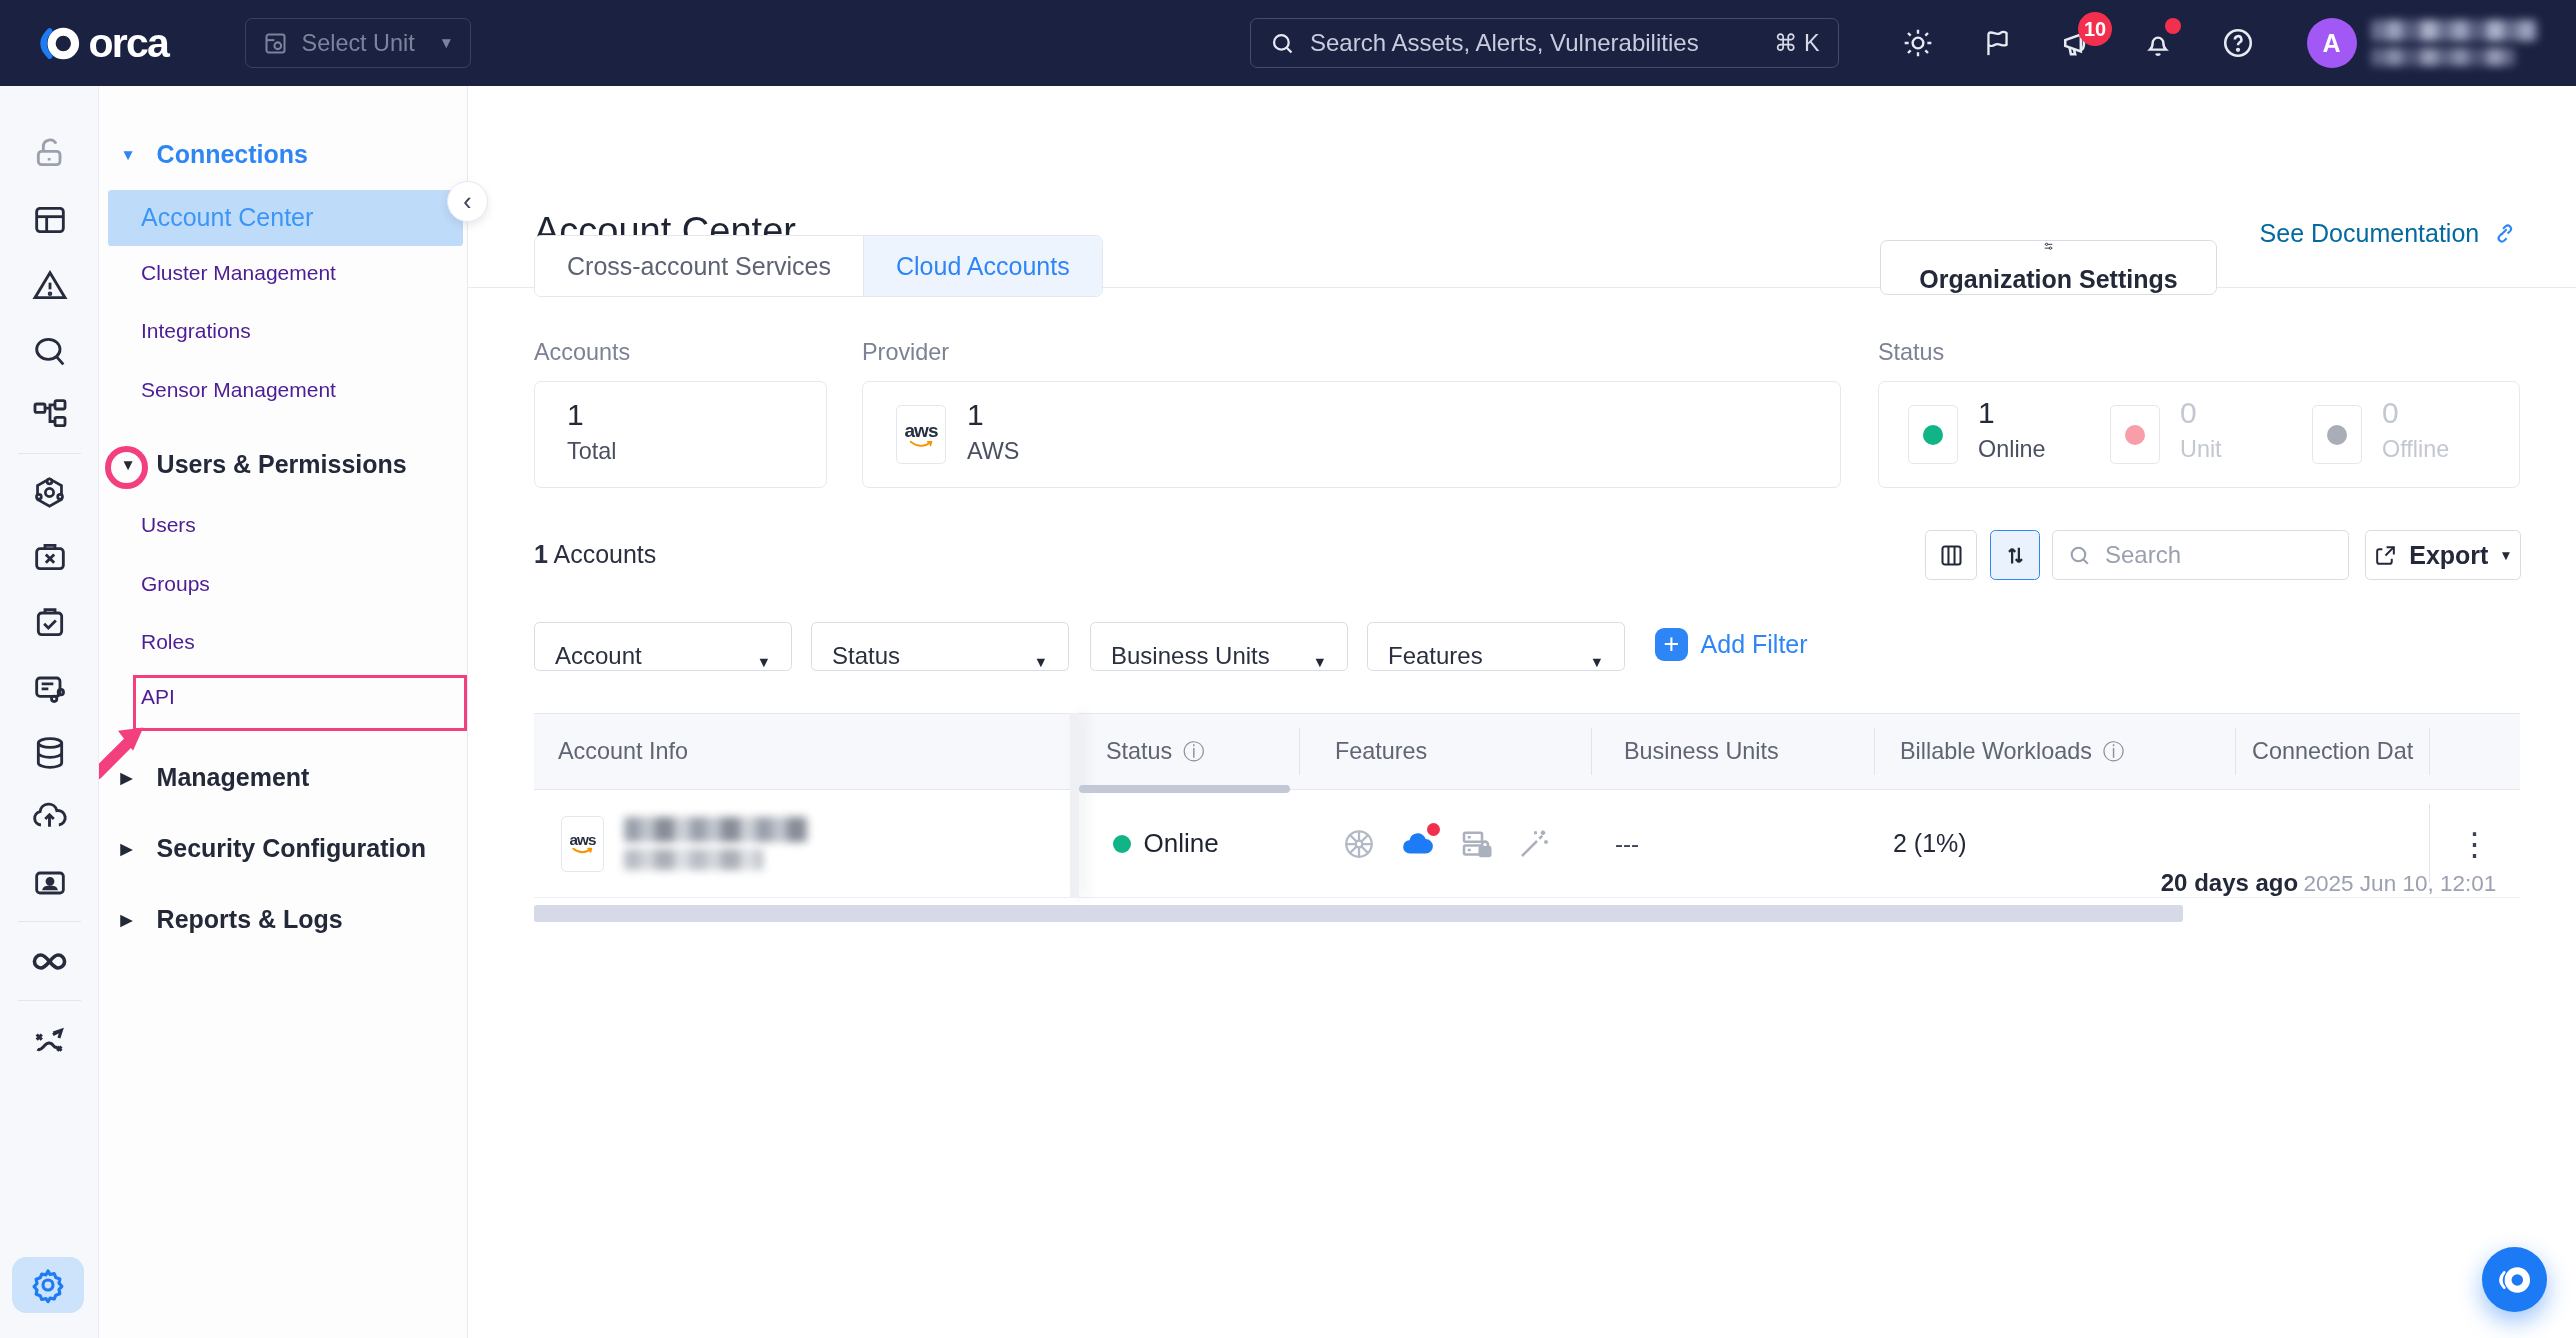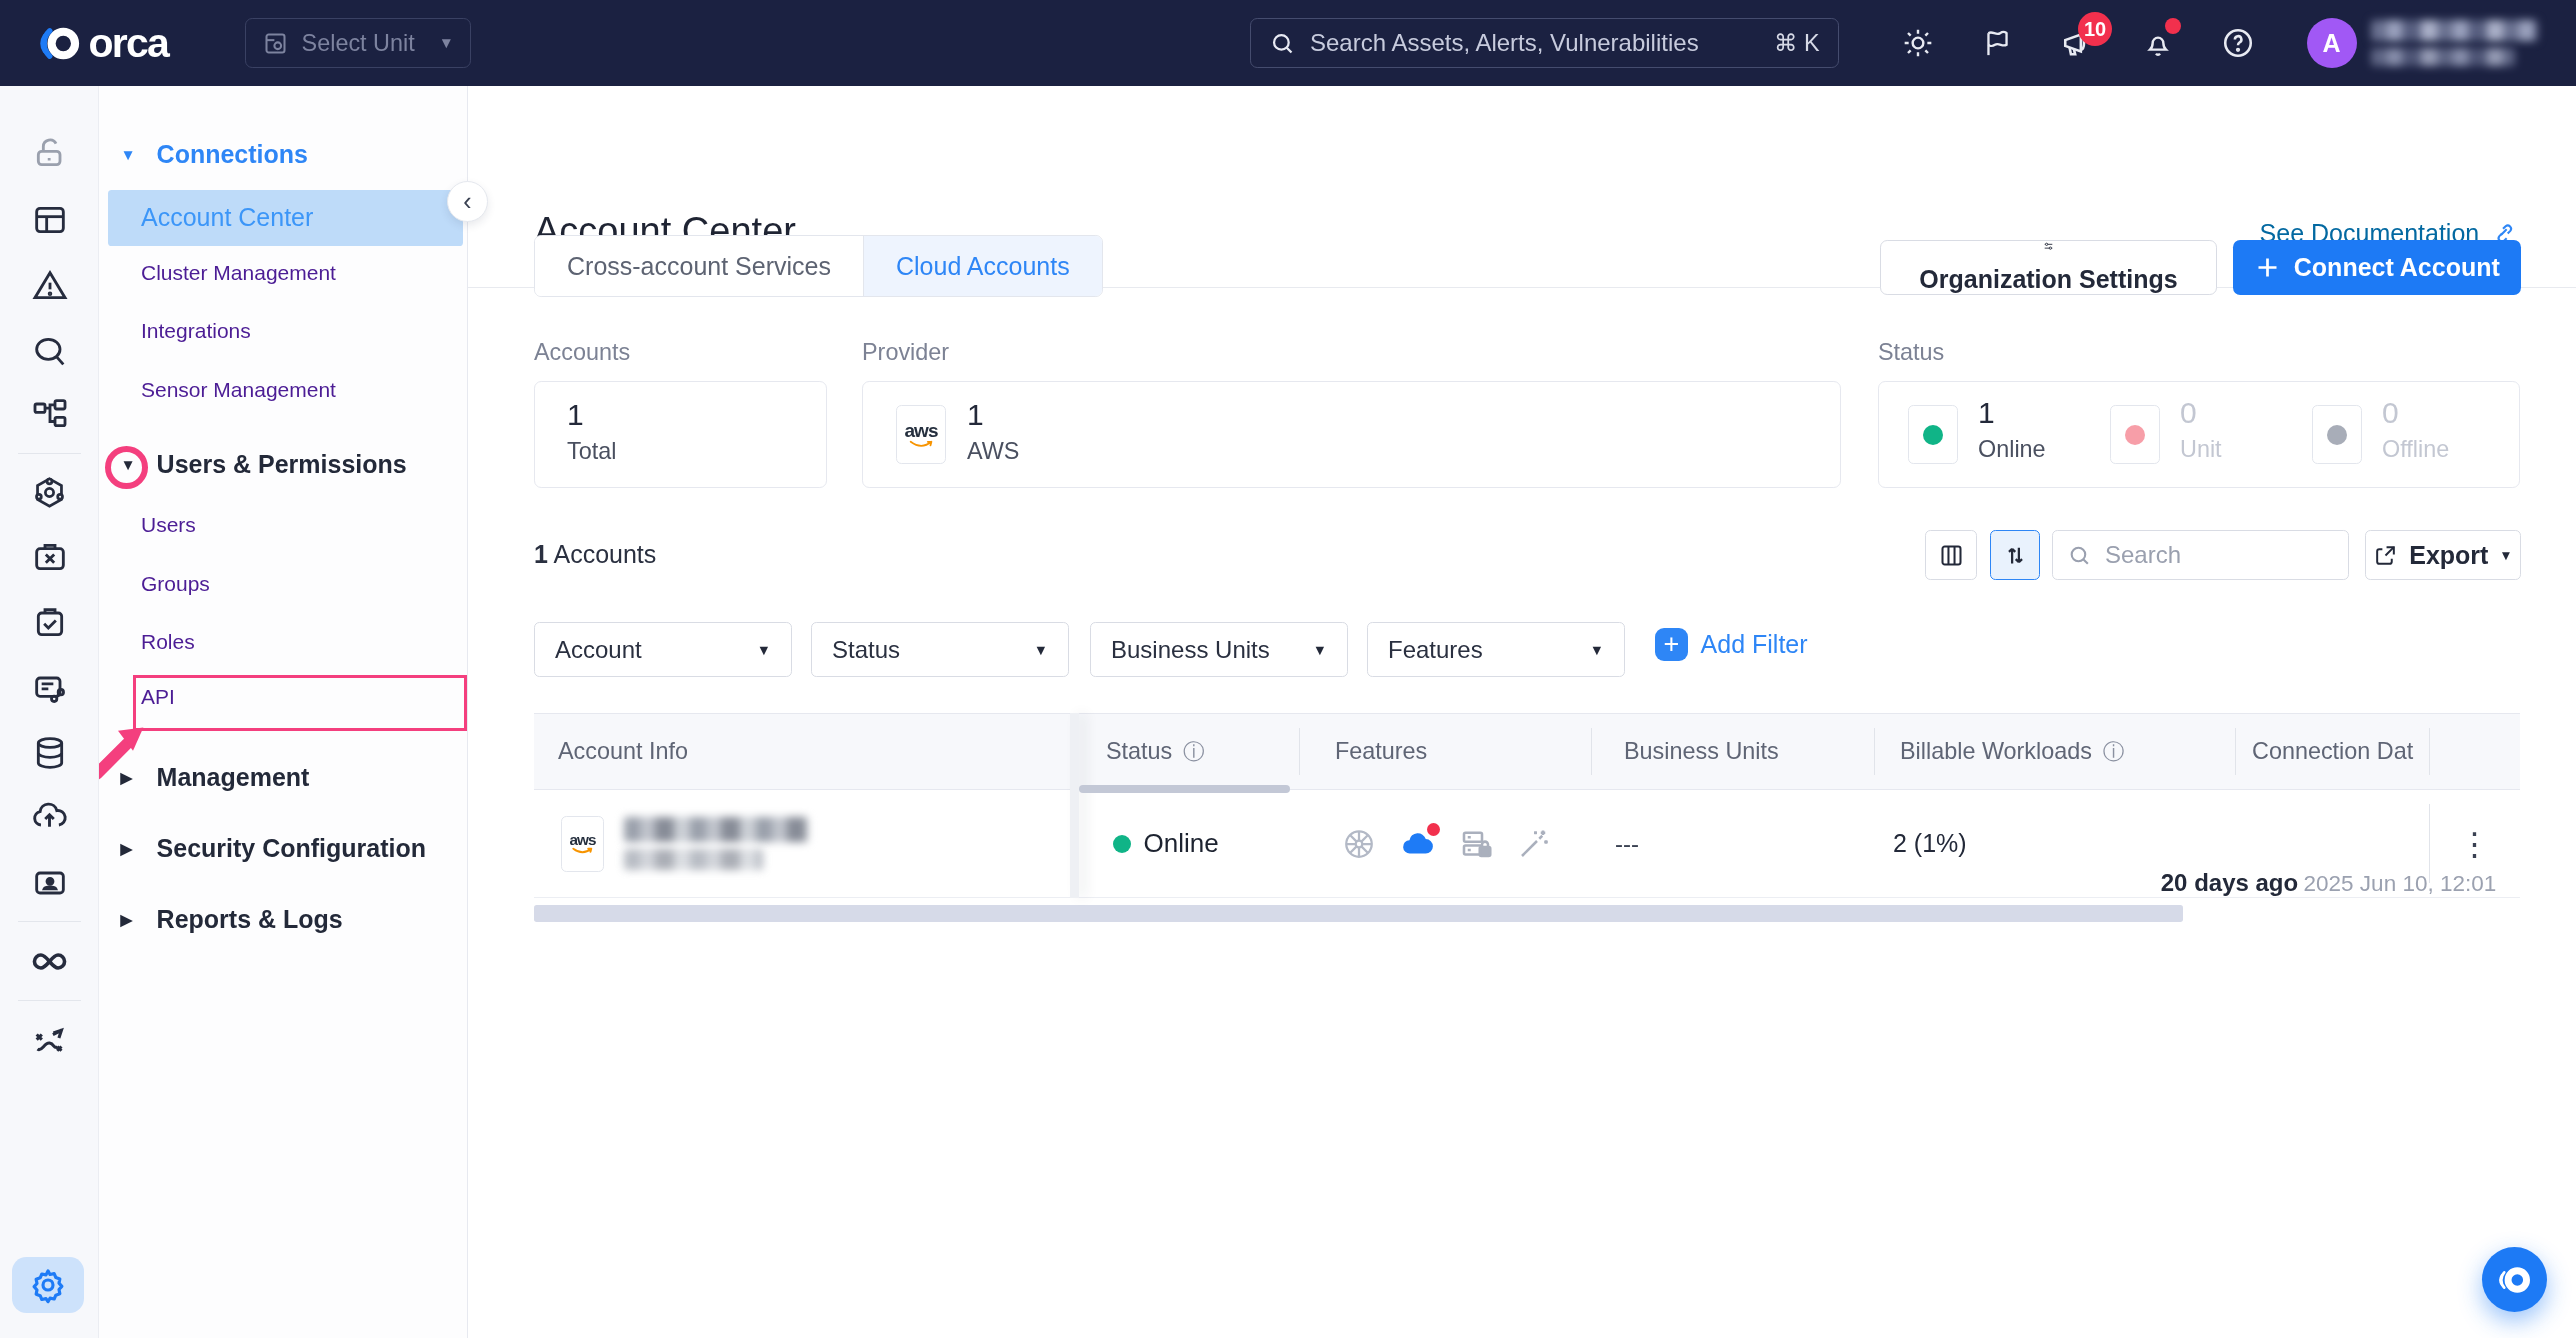--- a/index.html
+++ b/index.html
@@ -79,21 +79,21 @@
   .muted { color:#c3c7d2 !important; }
 
   .count-line { position:absolute; left:66px; top:454px; font-size:25px; color:#2a3040; }
   .count-line b { font-weight:700; }
 
   .tool-btn { position:absolute; top:444px; height:50px; border:1.8px solid #d9dce4; border-radius:5.4px; background:#fff; display:flex; align-items:center; justify-content:center; cursor:pointer; }
   .tool-search { position:absolute; left:1584px; top:444px; width:297px; height:50px; border:1.8px solid #d9dce4; border-radius:5.4px; display:flex; align-items:center; gap:12.6px; padding:0 14.4px; }
   .tool-search input { flex:1; min-width:0; border:none; outline:none; font-size:24px; color:#3a4152; font-family:inherit; background:transparent; }
   .tool-search input::placeholder { color:#9aa0af; }
 
-  .filter-chip { position:absolute; top:536px; width:258px; height:55px; border:1.8px solid #d9dce4; border-radius:5.4px; background:#fff; display:flex; align-items:center; padding:0 20px; font-size:24px; color:#2a3040; cursor:pointer; }
+  .filter-chip { position:absolute; top:536px; width:258px; height:49px; border:1.8px solid #d9dce4; border-radius:5.4px; background:#fff; display:flex; align-items:flex-end; padding:0 20px; font-size:24px; color:#2a3040; cursor:pointer; }
   .filter-chip .caret { margin-left:auto; font-size:14.4px; color:#232939; }
   .add-filter { position:absolute; left:1187px; top:542px; display:flex; align-items:center; gap:12.6px; color:#2e86f6; font-size:25px; font-weight:500; cursor:pointer; }
   .add-plus { width:33px; height:33px; background:#2e86f6; border-radius:9px; color:#fff; font-size:27px; display:flex; align-items:center; justify-content:center; }
 
   
   .table { position:absolute; left:66px; top:627px; width:1986px; }
   .thead { position:relative; height:77px; background:#f7f8fb; border-top:1.8px solid #e6e8ef; border-bottom:1.8px solid #e6e8ef; }
   .th { position:absolute; top:0; height:100%; display:flex; align-items:center; gap:10.8px; font-size:23.4px; color:#5f6575; font-weight:500; white-space:nowrap; }
   .th-div::before { content:""; position:absolute; left:0; top:14.4px; bottom:14.4px; border-left:1.8px solid #e1e4ea; }
   .info-i { font-size:21.6px; color:#8a90a0; }
@@ -369,26 +369,20 @@
     </div>
 
     <div class="btn btn-outline org-btn">
       <svg width="27" height="27" viewBox="0 0 24 24" fill="none" stroke="#232939" stroke-width="1.9">
         <circle cx="8" cy="7" r="2.4"></circle>
           <path d="M10.4 7H20M4 7h1.2"></path>
           <circle cx="16" cy="15" r="2.4"></circle>
           <path d="M4 15h9.6M18.4 15H20"></path>
       </svg>
       <span>Organization Settings</span>
-    </div>
-    <div class="btn btn-primary connect-btn">
-      <svg width="27" height="27" viewBox="0 0 24 24" fill="none" stroke="#fff" stroke-width="2.4">
-          <path d="M12 4v16M4 12h16"></path>
-        </svg>
-      <span>Connect Account</span>
     </div>
 
     <div class="stat-label" style="left:66px;top:253px">Accounts</div>
     <div class="stat-label" style="left:394px;top:253px">Provider</div>
     <div class="stat-label" style="left:1410px;top:253px">Status</div>
 
     <div class="card" style="left:66px;width:293px">
       <div class="num abs" style="left:32px;top:16px">1</div>
       <div class="sub abs" style="left:32px;top:56px">Total</div>
     </div>

